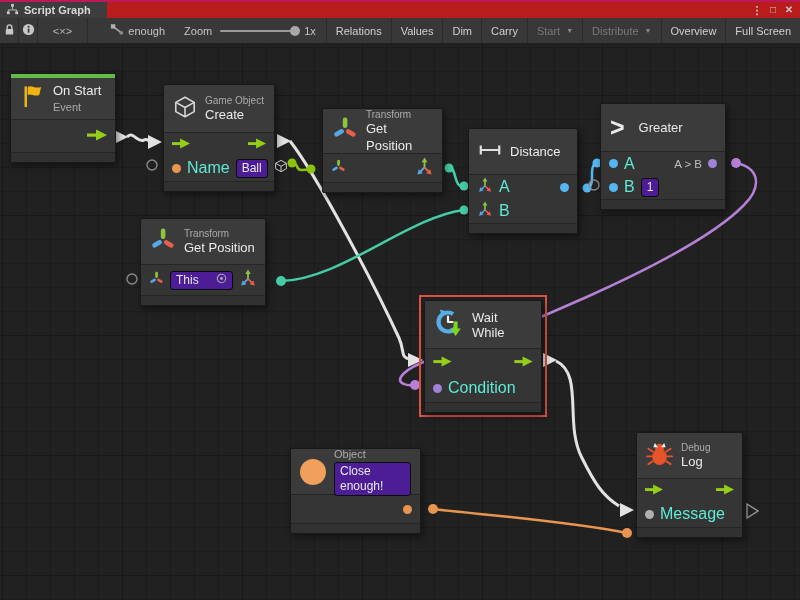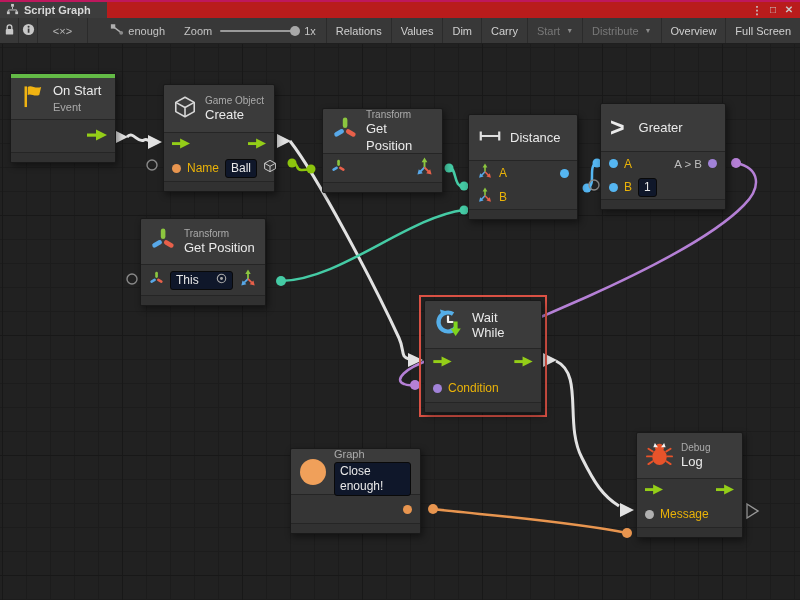--- a/index.html
+++ b/index.html
@@ -40,25 +40,25 @@
   
   .node { position:absolute; z-index:3; background:#3B3B3B; border:1px solid #191919; border-radius:2px;
           box-shadow:2px 3px 7px rgba(0,0,0,.45); color:#ddd; }
   .accent { height:4px; }
   .nhead { display:flex; align-items:center; gap:8px; padding:0 9px; border-bottom:1px solid #252525; }
   .ntext { display:flex; flex-direction:column; line-height:1.3; }
   .ncat { font-size:10px; color:#ABABAB; }
   .ntitle { font-size:13px; color:#EAEAEA; }
   .nbody { background:#353535; }
   .prow { display:flex; align-items:center; gap:6px; padding:0 8px; }
-  .plabel { font-size:12px; color:#eab308; }
+  .plabel { font-size:16px; color:#5eead4; }
   .right { margin-left:auto; }
   .nfoot { height:10px; background:#313131; border-top:1px solid #252525; border-radius:0 0 2px 2px; }
   .dot { width:9px; height:9px; border-radius:50%; flex:0 0 auto; }
-  .field { background:#0f172a; border:1px solid #090909; border-radius:3px; padding:1px 5px; font-size:12px;
+  .field { background:#4c1d95; border:1px solid #090909; border-radius:3px; padding:1px 5px; font-size:12px;
            color:#E8E8E8; display:inline-flex; align-items:center; gap:4px; line-height:15px; }
   .sel-outline { position:absolute; z-index:2; border:2px solid #DC5245; }
   .big-circle { width:26px; height:26px; border-radius:50%; background:#F0A05A; flex:0 0 auto; }
   .gt-glyph { font-size:25px; font-weight:bold; color:#ECECEC; line-height:1; }
 </style>
 </head>
 <body>
 
 <div class="titlebar">
   <div class="tab">
@@ -319,21 +319,21 @@
               <use href="#i-transform"></use>
             </svg></span>
         <span class="right"><svg width="19" height="19" viewBox="0 0 20 20">
               <use href="#i-position"></use>
             </svg></span>
       </div>
     </div>
     <div class="nfoot"></div>
   </div>
 
-  <div class="node" style="left:468px;top:70px;width:110px;">
+  <div class="node" style="left:468px;top:84px;width:110px;">
     <div class="nhead" style="height:46px">
       <span>
         <svg width="24" height="14" viewBox="0 0 26 14">
             <path d="M3,2 V12 M23,2 V12 M3,7 H23" stroke="#E0E0E0" stroke-width="2.4"></path>
           </svg>
       </span>
       <span class="ntitle">Distance</span>
     </div>
     <div class="nbody">
       <div class="prow" style="height:24px">
@@ -433,21 +433,21 @@
         <span class="plabel">Condition</span>
       </div>
     </div>
     <div class="nfoot"></div>
   </div>
 
   <div class="node" style="left:290px;top:404px;width:131px;">
     <div class="nhead" style="height:46px">
       <span class="big-circle"></span>
       <div class="ntext" style="flex:1">
-        <span class="ncat" style="font-size:11px">Graph</span>
+        <span class="ncat" style="font-size:11px">Object</span>
         <span class="field" style="margin-top:1px">
             <span>Close enough!</span>
           </span>
       </div>
     </div>
     <div class="nbody">
       <div class="prow" style="height:28px">
         <span class="dot right" style="background:#E8954F"></span>
       </div>
     </div>

